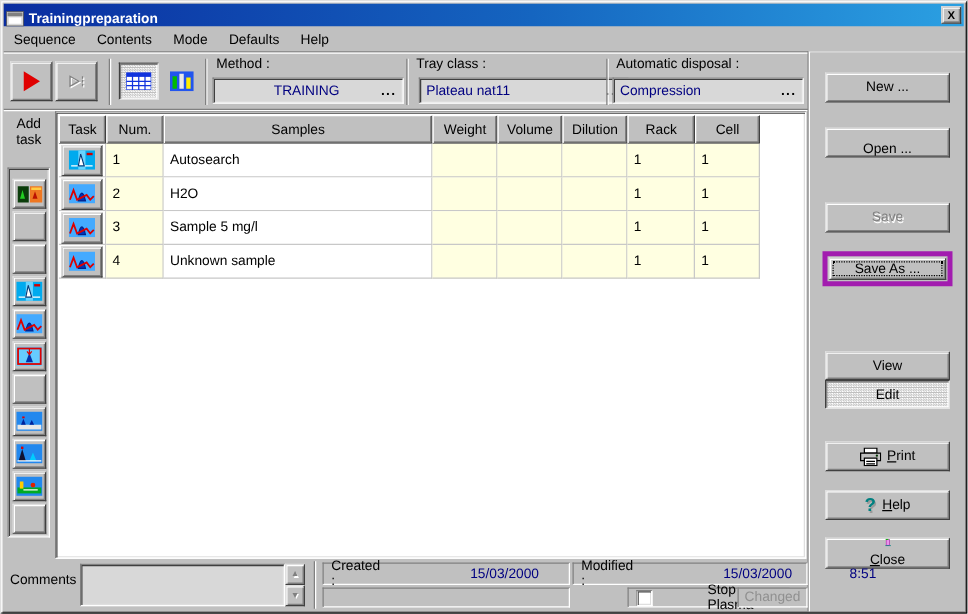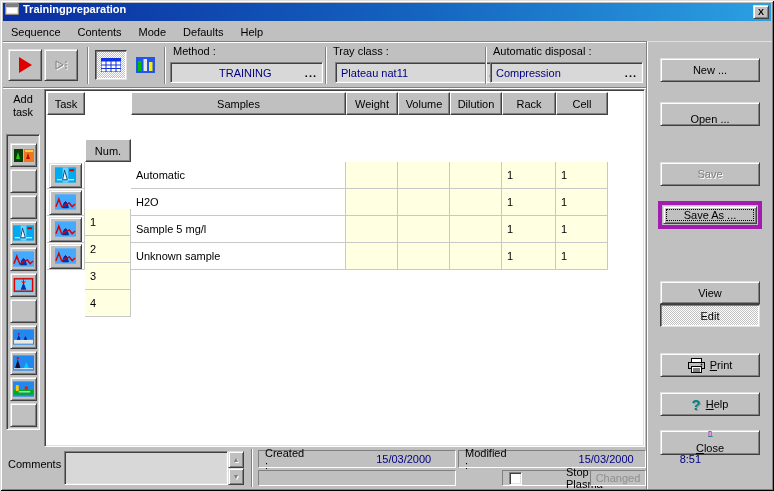--- a/index.html
+++ b/index.html
@@ -18,21 +18,21 @@
   .sunken { border: 1px solid; border-color: #808080 #fff #fff #808080;
     box-shadow: inset 1px 1px 0 #404040, inset -1px -1px 0 #dfdfdf; }
   .sunken1 { border: 1px solid; border-color: #808080 #fff #fff #808080; gap: 36px; }
   .dither { background-color: #fff;
     background-image: repeating-conic-gradient(#ffffff 0% 25%, #c0c0c0 0% 50%);
     background-size: 2px 2px; }
 
   
   .titlebar { position: absolute; left: 3px; top: 3px; right: 3px; height: 18px;
     background: linear-gradient(90deg, #0a2da0 0%, #1565c0 55%, #2ba0e2 100%);
-    display: flex; align-items: flex-start; padding: 0 2px; }
+    display: flex; align-items: flex-end; padding: 0 2px; }
   .title-text { color: #fff; font-weight: bold; margin-left: 4px; }
   .close-btn { position: absolute; right: 2px; top: 2px; width: 16px; height: 14px;
     font-size: 9px; font-weight: bold; display: flex; align-items: center; justify-content: center;
     font-family: "Liberation Sans", sans-serif; cursor: default; }
 
   
   .menubar { position: absolute; left: 4px; top: 23px; height: 18px; display: flex; align-items: center; }
   .menu-item { padding: 2px 7px; margin-right: 3px; }
 
   .hr { position: absolute; left: 3px; width: 768px; height: 2px;
@@ -62,21 +62,21 @@
   .grid { position: absolute; left: 44px; top: 89px; width: 601px; height: 358px; background: #fff; }
   .grid-inner { position: absolute; left: 2px; top: 2px; right: 2px; bottom: 2px; overflow: hidden; }
   .hdr-row, .body-row { display: flex; }
   .hdr-cell { height: 23px; background: #c0c0c0; border: 1px solid; border-color: #fff #404040 #404040 #fff;
     box-shadow: inset -1px -1px 0 #808080; display: flex; align-items: center; justify-content: center; }
   .body-row { height: 27px; }
   .cell { height: 27px; border-right: 1px solid #c8c8c8; border-bottom: 1px solid #c8c8c8;
     display: flex; align-items: center; padding-left: 5px; }
   .yellow { background: #ffffe1; }
   .white { background: #fff; }
-  .c-task { width: 38px; } .c-num { width: 46px; margin-top: 47px; } .c-samples { width: 215px; }
+  .c-task { width: 38px; } .c-num { width: 46px; } .c-samples { width: 215px; }
   .c-weight { width: 52px; } .c-volume { width: 52px; } .c-dilution { width: 52px; }
   .c-rack { width: 54px; } .c-cell { width: 52px; }
   .cell.c-task { padding: 0; justify-content: center; background: #fff; }
   .row-icon-btn { width: 33px; height: 25px; display: flex; align-items: center; justify-content: center; }
 
   
   .right-panel { position: absolute; left: 647px; top: 41px; width: 125px; height: 448px;
     background: #c0c0c0; border-left: 1px solid #fff; border-top: 1px solid #dfdfdf;
     box-shadow: -1px 0 0 #808080; }
   .act-btn { position: absolute; left: 12px; width: 100px; height: 24px;
@@ -275,21 +275,21 @@
             <svg width="21" height="16" viewBox="0 0 22 16">
               <rect width="22" height="16" fill="#00aaee"></rect>
               <rect x="8" y="0" width="6" height="16" fill="#66d4ff"></rect>
               <path d="M2,13 L8,13 L10,3 L13,13 L20,13" fill="none" stroke="#ffffff"></path>
               <path d="M8,13 L10,3 L13,13 Z" fill="#ffffff" stroke="#004080"></path>
               <rect x="15" y="2" width="5" height="2" fill="#d00000"></rect>
             </svg>
           </div>
         </div>
         <div class="cell c-num yellow">1</div>
-        <div class="cell c-samples white">Automatic</div>
+        <div class="cell c-samples white">Autosearch</div>
         <div class="cell c-weight yellow"></div>
         <div class="cell c-volume yellow"></div>
         <div class="cell c-dilution yellow"></div>
         <div class="cell c-rack yellow">1</div>
         <div class="cell c-cell yellow">1</div>
       </div>
 
       <div class="body-row">
         <div class="cell c-task">
           <div class="row-icon-btn raised">

